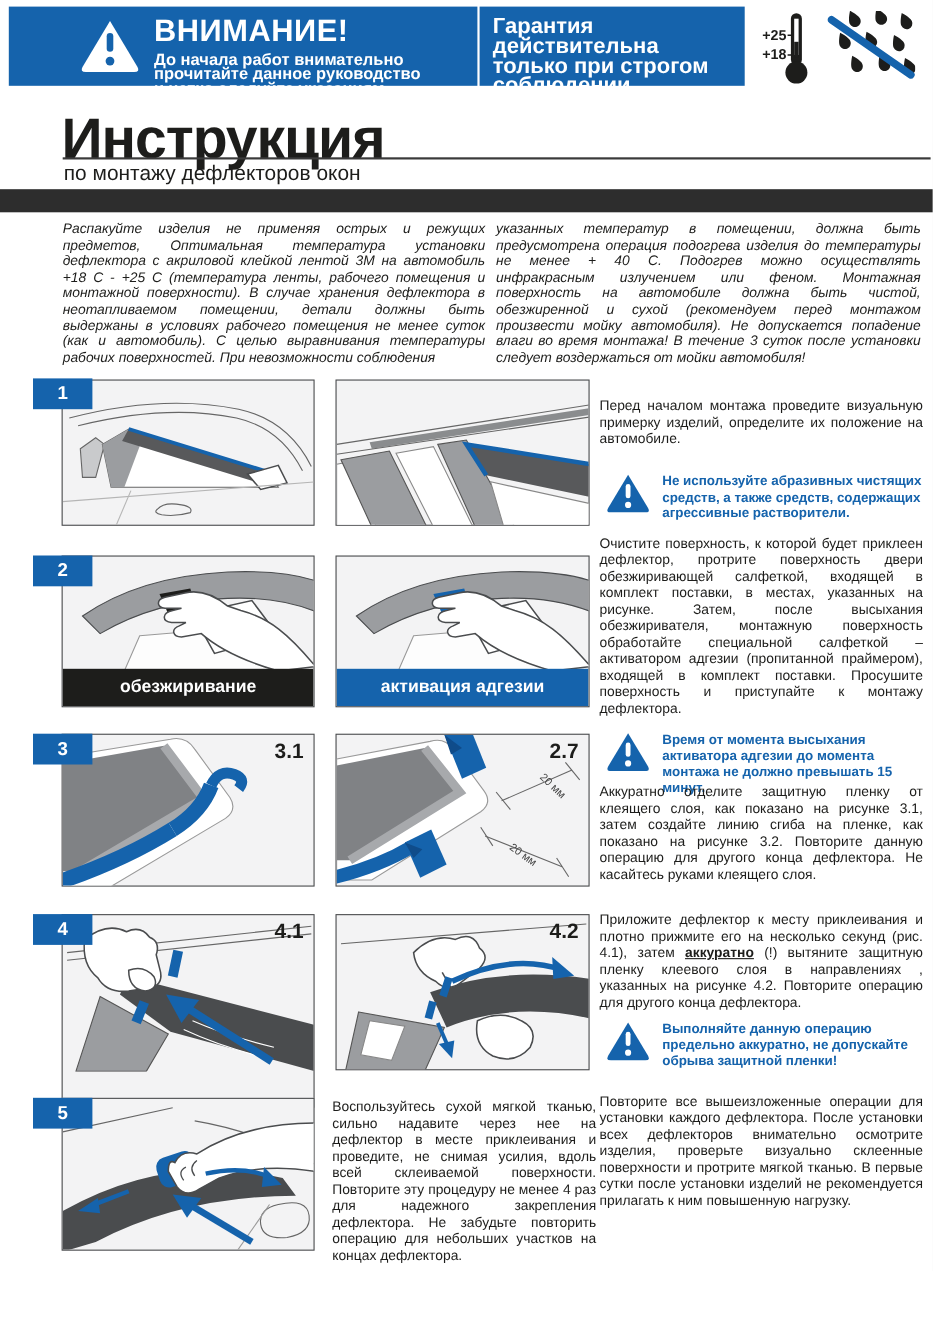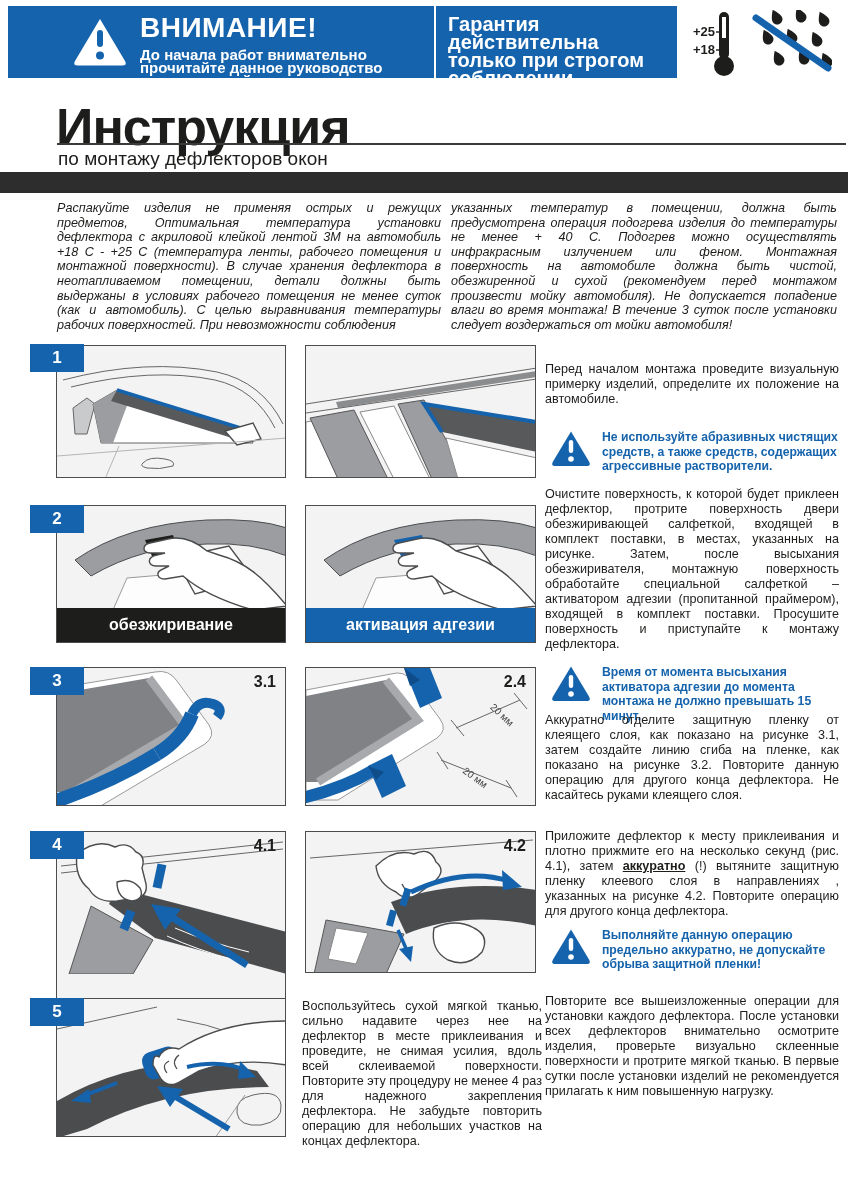--- a/index.html
+++ b/index.html
@@ -40,21 +40,21 @@
   #fig1a{left:56px;top:345px;width:230px;height:133px;}
   #fig1b{left:305px;top:345px;width:231px;height:133px;}
   #fig2a{left:56px;top:505px;width:230px;height:138px;text-decoration:underline;}
   #fig2b{left:305px;top:505px;width:231px;height:138px;}
   #fig3a{left:56px;top:667px;width:230px;height:139px;}
   #fig3b{left:305px;top:667px;width:231px;height:139px;}
   #fig4a{left:56px;top:831px;width:230px;height:176px;}
   #fig4b{left:305px;top:831px;width:231px;height:142px;}
   #fig5 {left:56px;top:998px;width:230px;height:139px;}
   .fig svg{display:block;}
-  .fig-label{position:absolute;top:5px;right:9px;font-weight:bold;font-size:16px;color:var(--ink);}
+  .fig-label{position:absolute;top:5px;right:9px;font-weight:bold;font-size:19px;color:var(--ink);}
   .caption{position:absolute;left:0;right:0;bottom:0;height:34px;line-height:34px;text-align:center;
            color:#fff;font-size:16px;font-weight:bold;}
   .caption.dark{background:var(--ink);}
   .caption.blue{background:var(--accent);}
   .dim-label{position:absolute;font-size:10px;color:#444;transform-origin:left center;white-space:nowrap;}
   #dim1{left:186px;top:32px;transform:rotate(43deg);}
   #dim2{left:158px;top:96px;transform:rotate(36deg);}
 
   
   .f-blue{fill:var(--accent);} .s-blue{stroke:var(--accent);}
@@ -212,21 +212,21 @@
       <path d="M-4,130 Q38,120 68,102" fill="none" class="s-blue" stroke-width="12"></path>
       <path d="M62,98 L86,86 L100,118 L76,130 Z" class="f-blue"></path>
       <path d="M62,98 L78,104 L70,112 Z" fill="#0f4c8a"></path>
       <path d="M150,60 L214,32" class="thin"></path>
       <path d="M145,52 L158,68" class="thin"></path>
       <path d="M208,25 L221,41" class="thin"></path>
       <path d="M135,92 L205,120" class="thin"></path>
       <path d="M131,84 L142,101" class="thin"></path>
       <path d="M200,112 L211,129" class="thin"></path>
     </svg>
-    <span class="fig-label">2.4</span>
+    <span class="fig-label">2.7</span>
     <span class="dim-label" id="dim1">20 мм</span>
     <span class="dim-label" id="dim2">20 мм</span>
   </div>
 
   <div class="fig" id="fig4a">
     <svg width="230" height="142" viewBox="0 0 230 142">
       <path d="M4,34 L226,10" class="thin" stroke-width="1.6"></path>
       <path d="M4,41 L226,17" class="thin"></path>
       <path d="M60,56 L230,100 L230,142 L98,106 L52,72 Z" class="f-dark"></path>
       <path d="M118,96 Q150,110 192,120" fill="none" stroke="#fff" stroke-width="1"></path>

